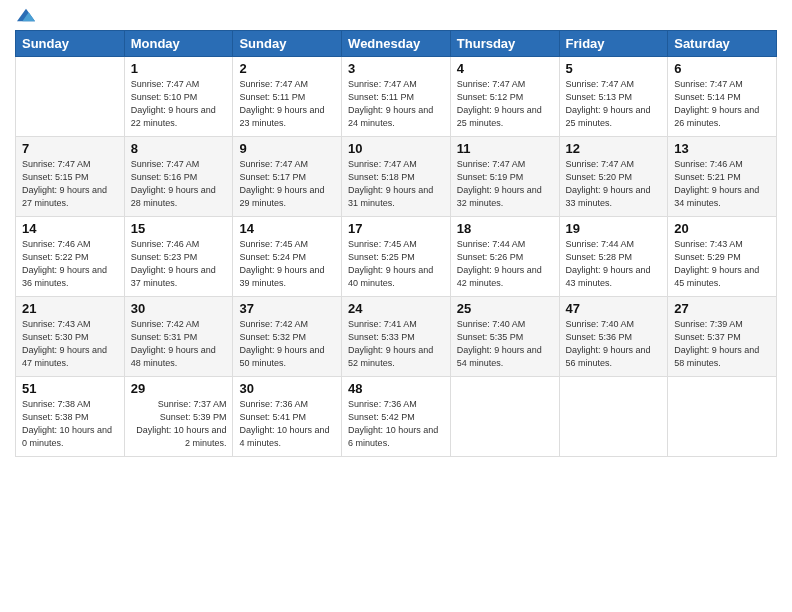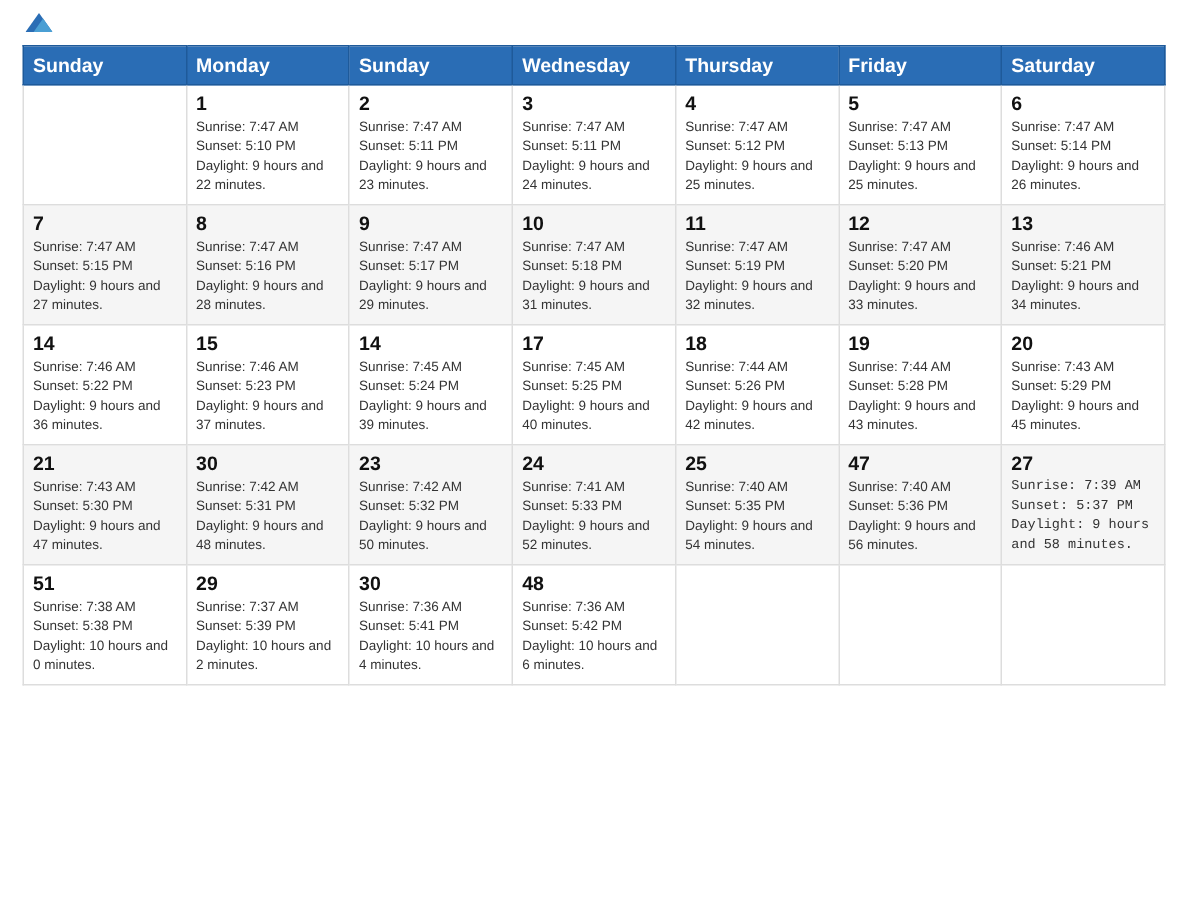--- a/index.html
+++ b/index.html
@@ -269,21 +269,21 @@
 Sunset: 5:30 PM
 Daylight: 9 hours and 47 minutes.</div>
           </td>
           <td>
             <span class="day-number">30</span>
             <div class="day-info" style="white-space: pre-line;">Sunrise: 7:42 AM
 Sunset: 5:31 PM
 Daylight: 9 hours and 48 minutes.</div>
           </td>
           <td>
-            <span class="day-number">23</span>
+            <span class="day-number">37</span>
             <div class="day-info" style="white-space: pre-line;">Sunrise: 7:42 AM
 Sunset: 5:32 PM
 Daylight: 9 hours and 50 minutes.</div>
           </td>
           <td>
             <span class="day-number">24</span>
             <div class="day-info" style="white-space: pre-line;">Sunrise: 7:41 AM
 Sunset: 5:33 PM
 Daylight: 9 hours and 52 minutes.</div>
           </td>
@@ -294,35 +294,35 @@
 Daylight: 9 hours and 54 minutes.</div>
           </td>
           <td>
             <span class="day-number">47</span>
             <div class="day-info" style="white-space: pre-line;">Sunrise: 7:40 AM
 Sunset: 5:36 PM
 Daylight: 9 hours and 56 minutes.</div>
           </td>
           <td>
             <span class="day-number">27</span>
-            <div class="day-info" style="white-space: pre-line; font-family: Liberation Mono, monospace;">Sunrise: 7:39 AM
+            <div class="day-info" style="white-space: pre-line;">Sunrise: 7:39 AM
 Sunset: 5:37 PM
 Daylight: 9 hours and 58 minutes.</div>
           </td>
         </tr>
         <tr>
           <td>
             <span class="day-number">51</span>
             <div class="day-info" style="white-space: pre-line;">Sunrise: 7:38 AM
 Sunset: 5:38 PM
 Daylight: 10 hours and 0 minutes.</div>
           </td>
           <td>
             <span class="day-number">29</span>
-            <div class="day-info" style="white-space: pre-line;">Sunrise: 7:37 AM
+            <div class="day-info" style="white-space: pre-line; text-align: right;">Sunrise: 7:37 AM
 Sunset: 5:39 PM
 Daylight: 10 hours and 2 minutes.</div>
           </td>
           <td>
             <span class="day-number">30</span>
             <div class="day-info" style="white-space: pre-line;">Sunrise: 7:36 AM
 Sunset: 5:41 PM
 Daylight: 10 hours and 4 minutes.</div>
           </td>
           <td>

